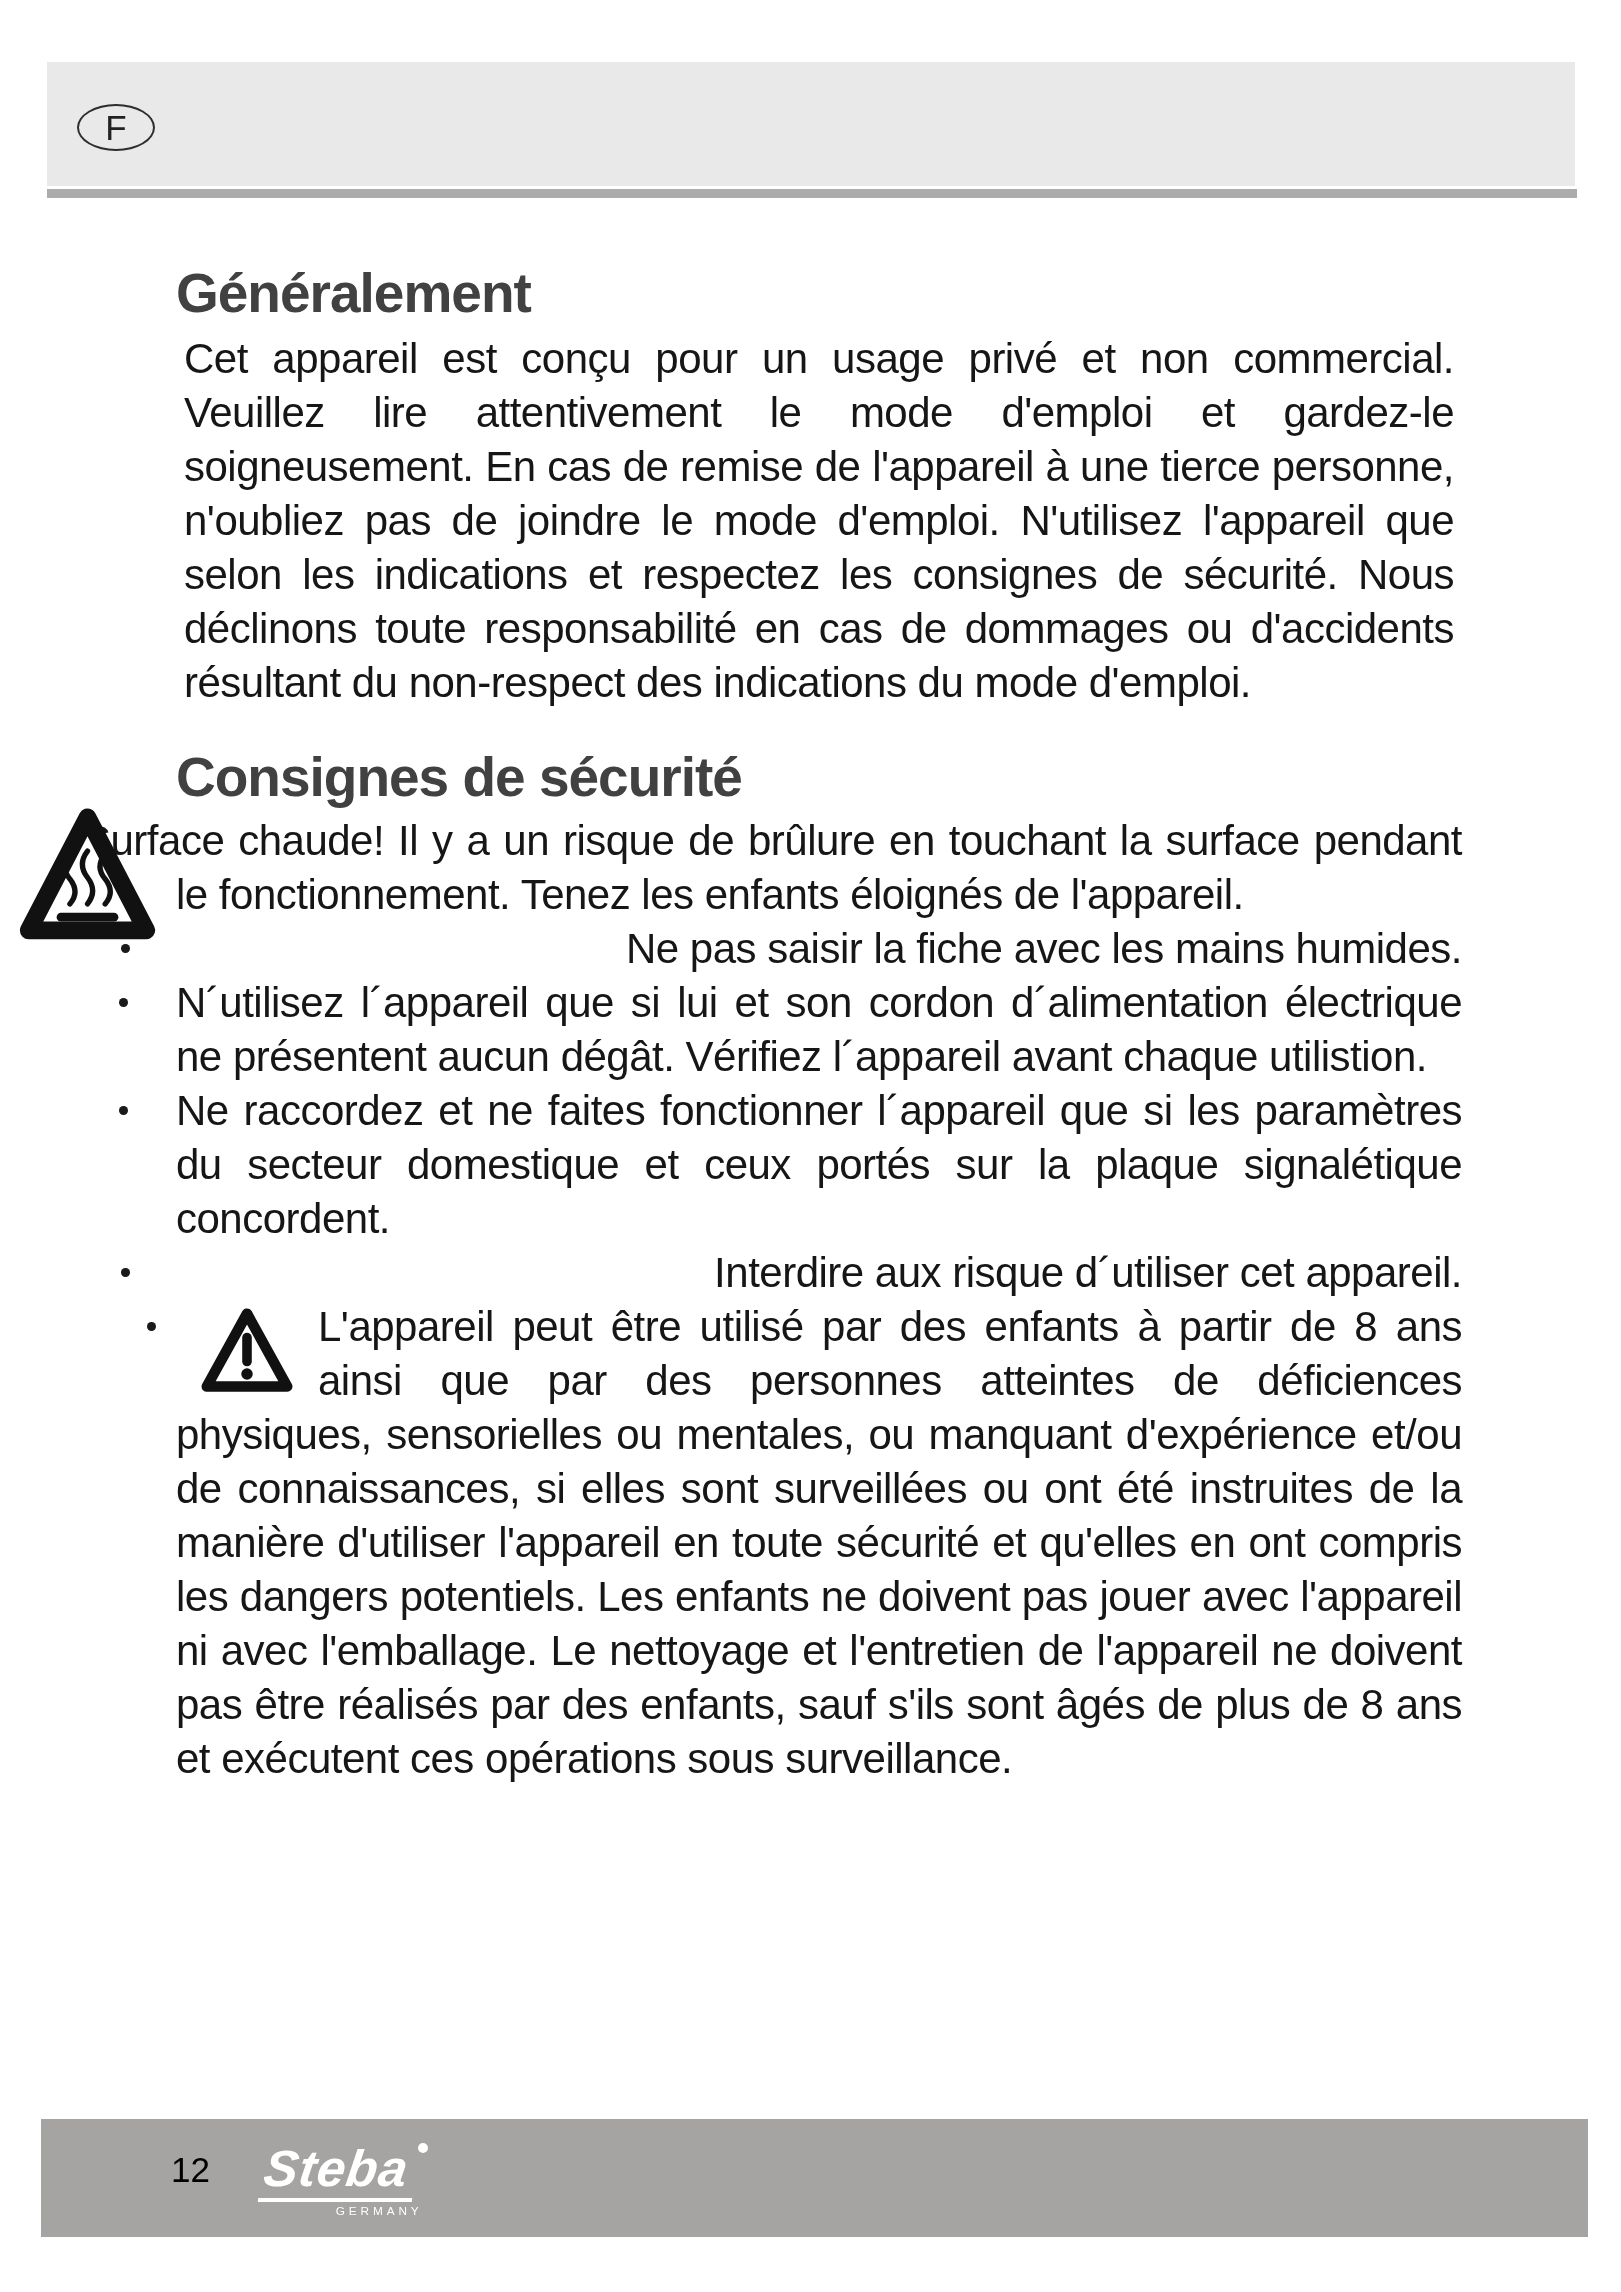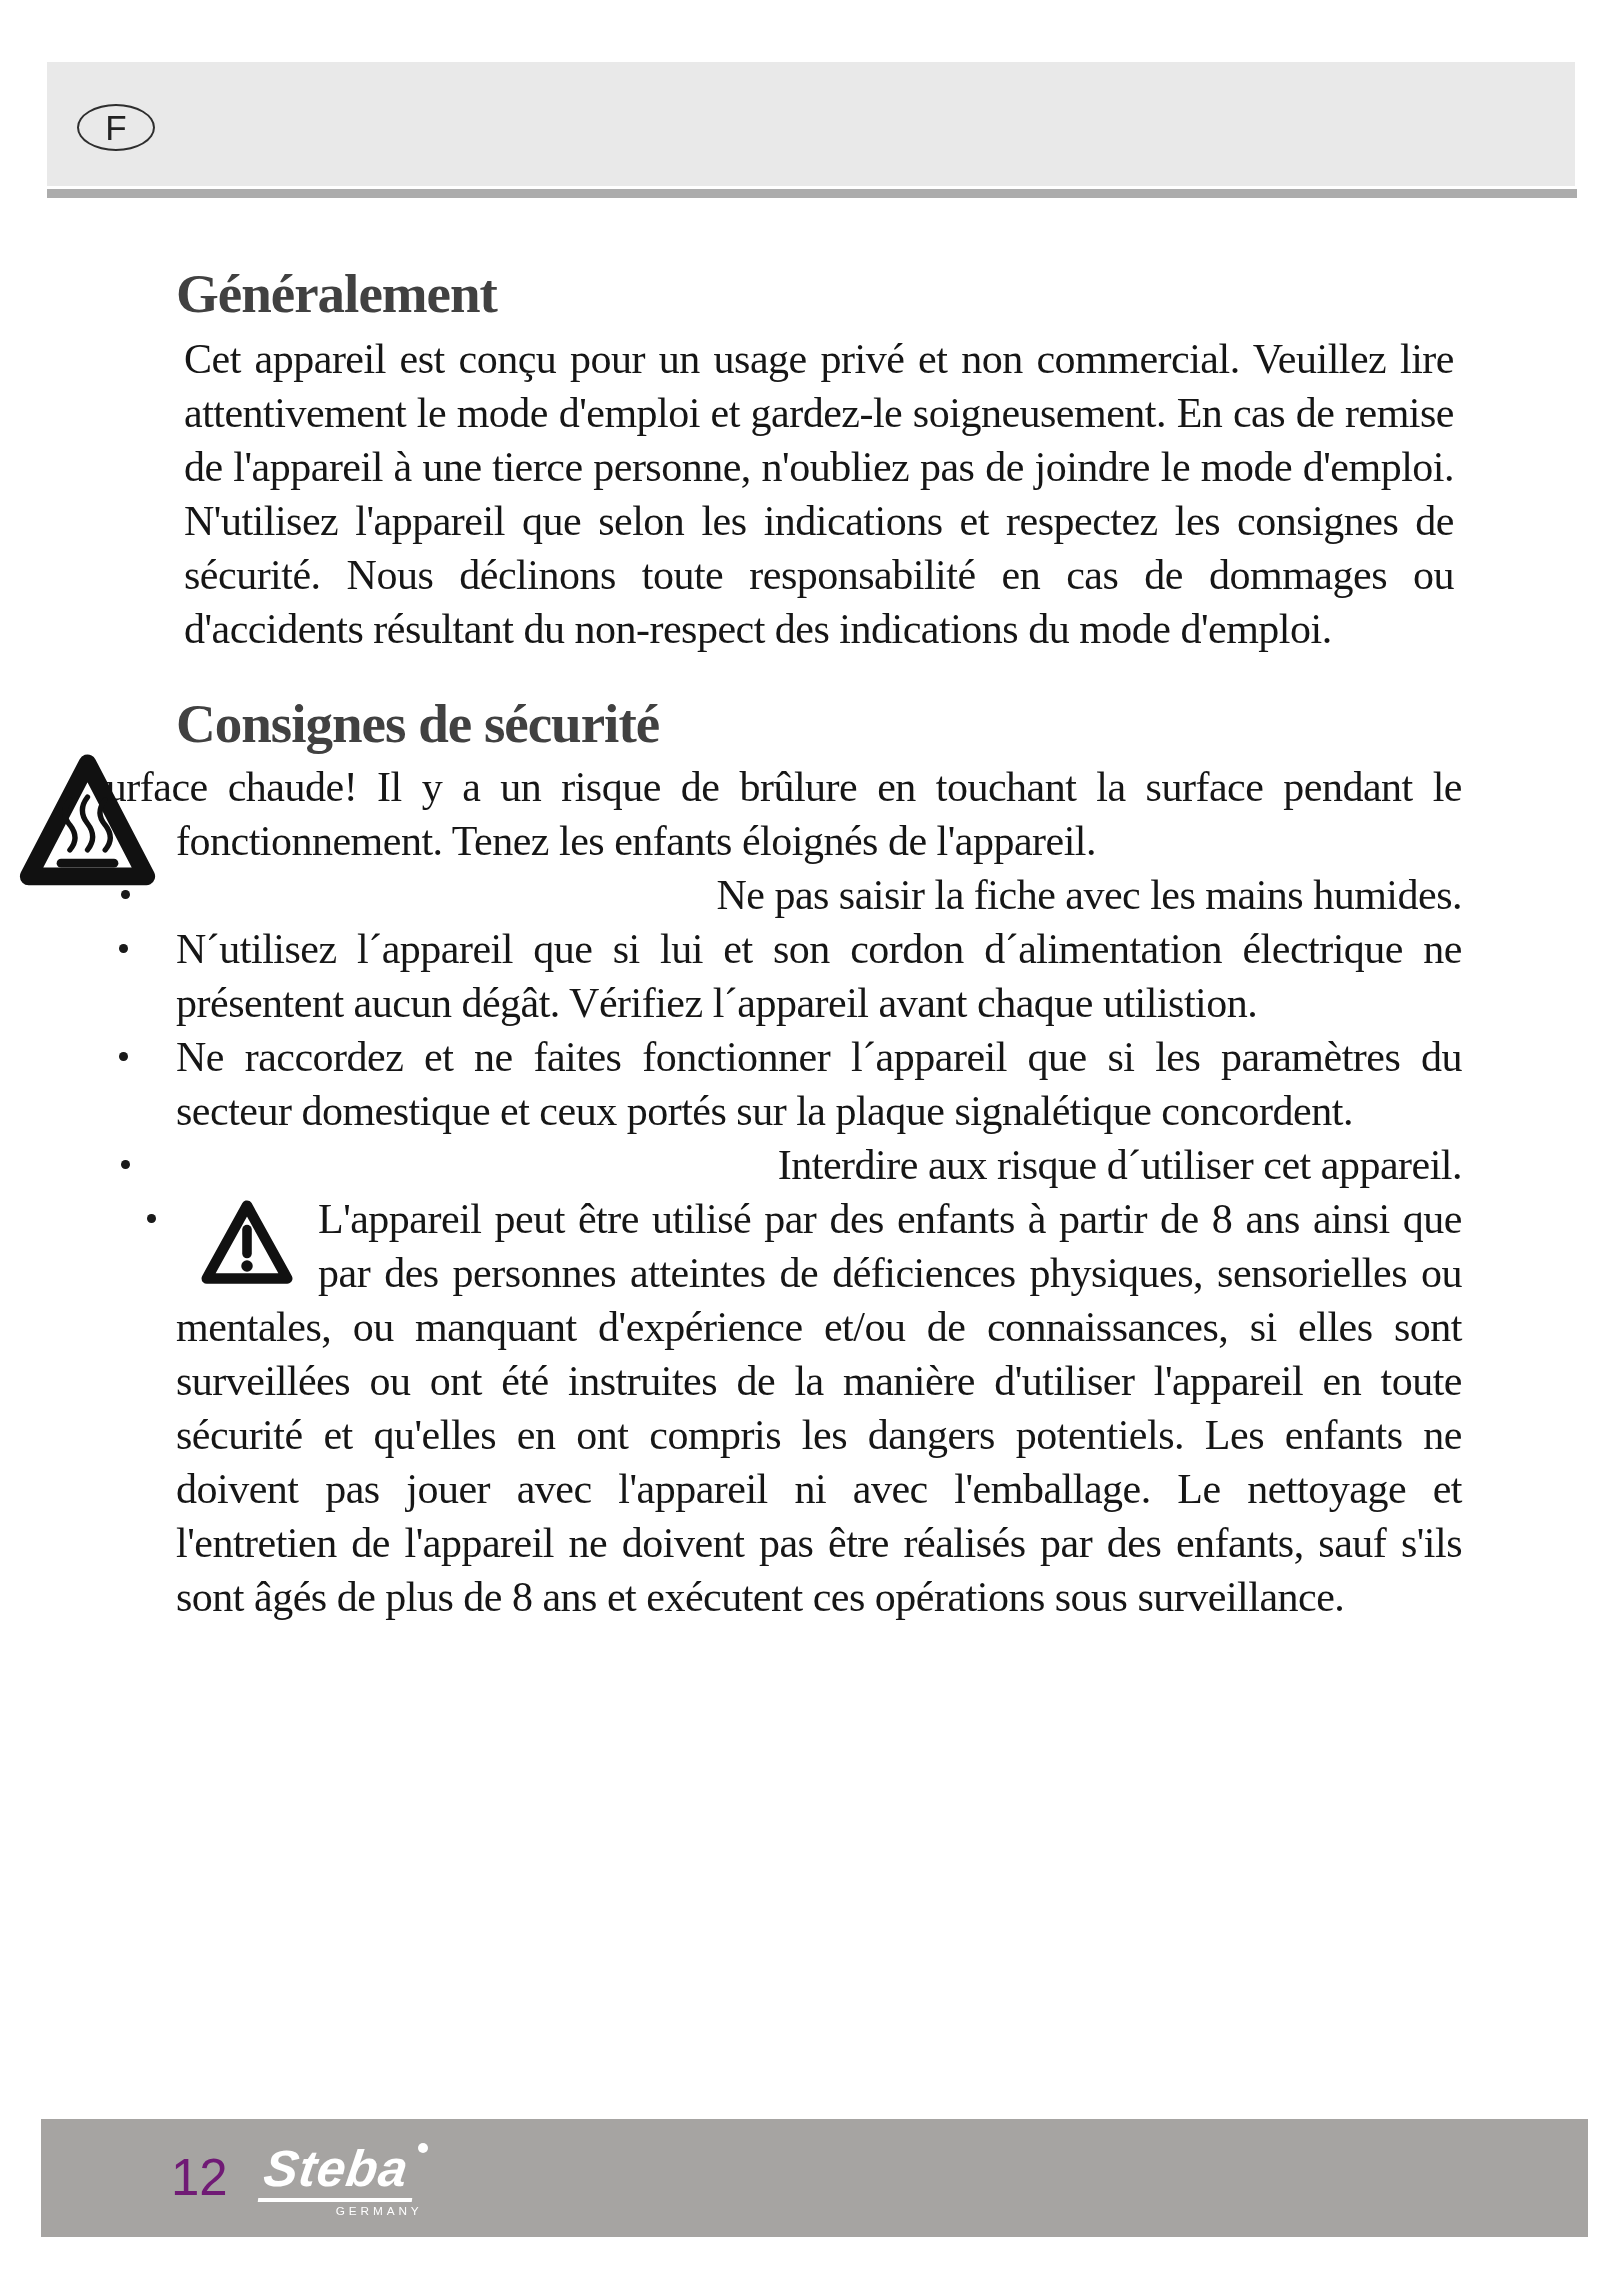--- a/index.html
+++ b/index.html
@@ -34,21 +34,20 @@
     line-height:1;
   }
 
   
   .content {
     position:absolute; left:176px; top:263px;
     width:1286px;
     color:#161616;
     font-size:42px; line-height:54px;
     letter-spacing:-0.5px;
-    font-family:Liberation Serif, serif;
   }
   h1.sec-title {
     font-size:55px; line-height:61px;
     color:#414141;
     margin:0 0 7.8px 0;
     letter-spacing:-1px;
     font-weight:bold;
   }
   h1.sec-title.second { margin-top:37px; margin-bottom:5.9px; }
   p.body-par { margin:8px; text-align:justify; }
@@ -88,21 +87,21 @@
   }
 
   
   .footer-band {
     position:absolute; left:41px; top:2119px;
     width:1547px; height:118px;
     background:#a6a4a2;
   }
   .page-number {
     position:absolute; left:130px; top:33px;
-    color:#701a75; font-size:51px; line-height:1;
+    color:#000000; font-size:35px; line-height:1;
   }
   .brand {
     position:absolute; left:221px; top:21.6px;
   }
   .brand-row { display:flex; align-items:flex-start; }
   .brand-word {
     display:inline-block;
     font-style:italic; font-weight:700;
     font-size:51px; line-height:55px;
     color:#ffffff;

